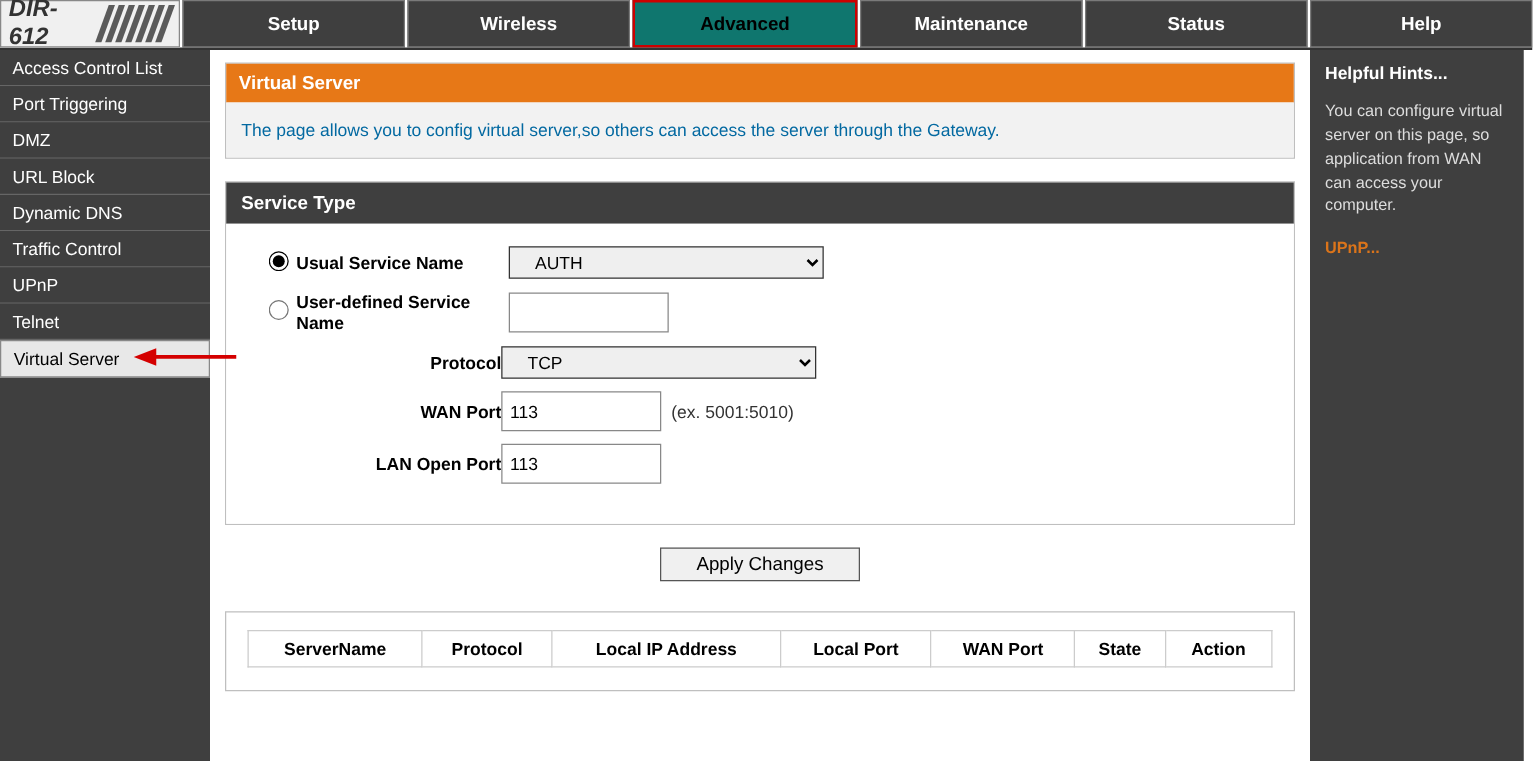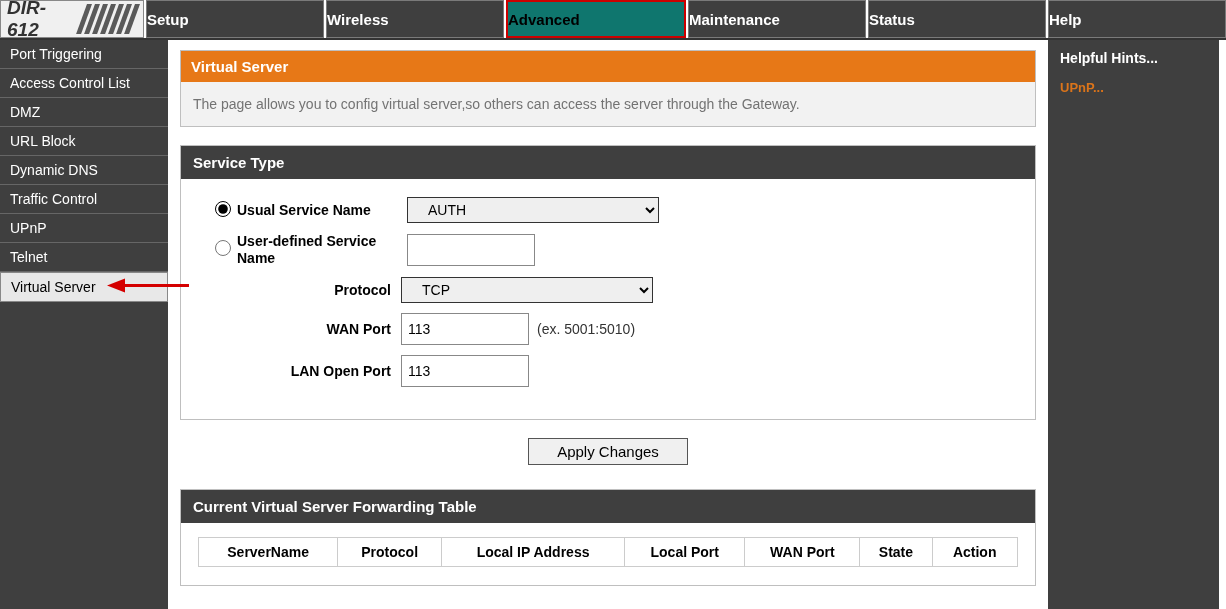--- a/index.html
+++ b/index.html
@@ -40,21 +40,21 @@
     gap: 2px;
     padding-left: 2px;
   }
   .nav-tab {
     flex: 1;
     background: #3f3f3f;
     color: #fff;
     font-weight: bold;
     display: flex;
     align-items: center;
-    justify-content: flex-start;
+    justify-content: center;
     border: 1px solid #7a7a7a;
     cursor: pointer;
     font-size: 15px;
   }
   .nav-tab.active {
     background: #0f766e;
     color: #000;
     border: 2px solid #c00;
   }
   .body-row {
@@ -109,36 +109,35 @@
   .panel-header-dark {
     background: #3f3f3f;
     color: #fff;
     font-weight: bold;
     padding: 8px 12px;
     font-size: 15px;
   }
   .panel-desc {
     background: #f2f2f2;
     padding: 14px 12px;
-    color: #737373;
+    color: #0369a1;
   }
   .panel-body {
     background: #fff;
     padding: 18px 20px 22px 20px;
   }
   .form-row {
     display: flex;
     align-items: center;
     margin-bottom: 10px;
   }
   .form-label {
     width: 200px;
     text-align: right;
     font-weight: bold;
-    padding-right: 10px;
   }
   .form-label.tall {
     line-height: 1.2;
   }
   .form-control {
     display: flex;
     align-items: center;
     gap: 8px;
   }
   input[type=text] {
@@ -254,22 +253,22 @@
       </div>
     <div class="nav-tab">
         <span>Help</span>
       </div>
   </div>
 </div>
 
 <div class="body-row">
 
   <div class="sidebar">
+    <div class="sidebar-item"><span>Access Control List</span></div>
     <div class="sidebar-item"><span>Port Triggering</span></div>
-    <div class="sidebar-item"><span>Access Control List</span></div>
     <div class="sidebar-item"><span>DMZ</span></div>
     <div class="sidebar-item"><span>URL Block</span></div>
     <div class="sidebar-item"><span>Dynamic DNS</span></div>
     <div class="sidebar-item"><span>Traffic Control</span></div>
     <div class="sidebar-item"><span>UPnP</span></div>
     <div class="sidebar-item"><span>Telnet</span></div>
     <div class="sidebar-item selected">
       <span>Virtual Server</span>
       <span class="arrow-annot">
         <svg width="86" height="20">
@@ -341,36 +340,36 @@
 
 
       </div>
     </div>
 
     <div class="apply-row">
       <button class="btn">Apply Changes</button>
     </div>
 
     <div class="panel">
-      <div class="panel-header-dark">Current Virtual Server Forwarding Table</div>
       <table class="table">
         <thead>
           <tr>
             <th>ServerName</th>
             <th>Protocol</th>
             <th>Local IP Address</th>
             <th>Local Port</th>
             <th>WAN Port</th>
             <th>State</th>
             <th>Action</th>
           </tr>
         </thead>
       </table>
     </div>
 
   </div>
 
   <div class="rightcol">
     <div class="rightcol-title">Helpful Hints...</div>
+    <div class="rightcol-text">You can configure virtual server on this page, so application from WAN can access your computer.</div>
     <div class="more-link">UPnP...</div>
   </div>
 
 </div>
 
 </body></html>

